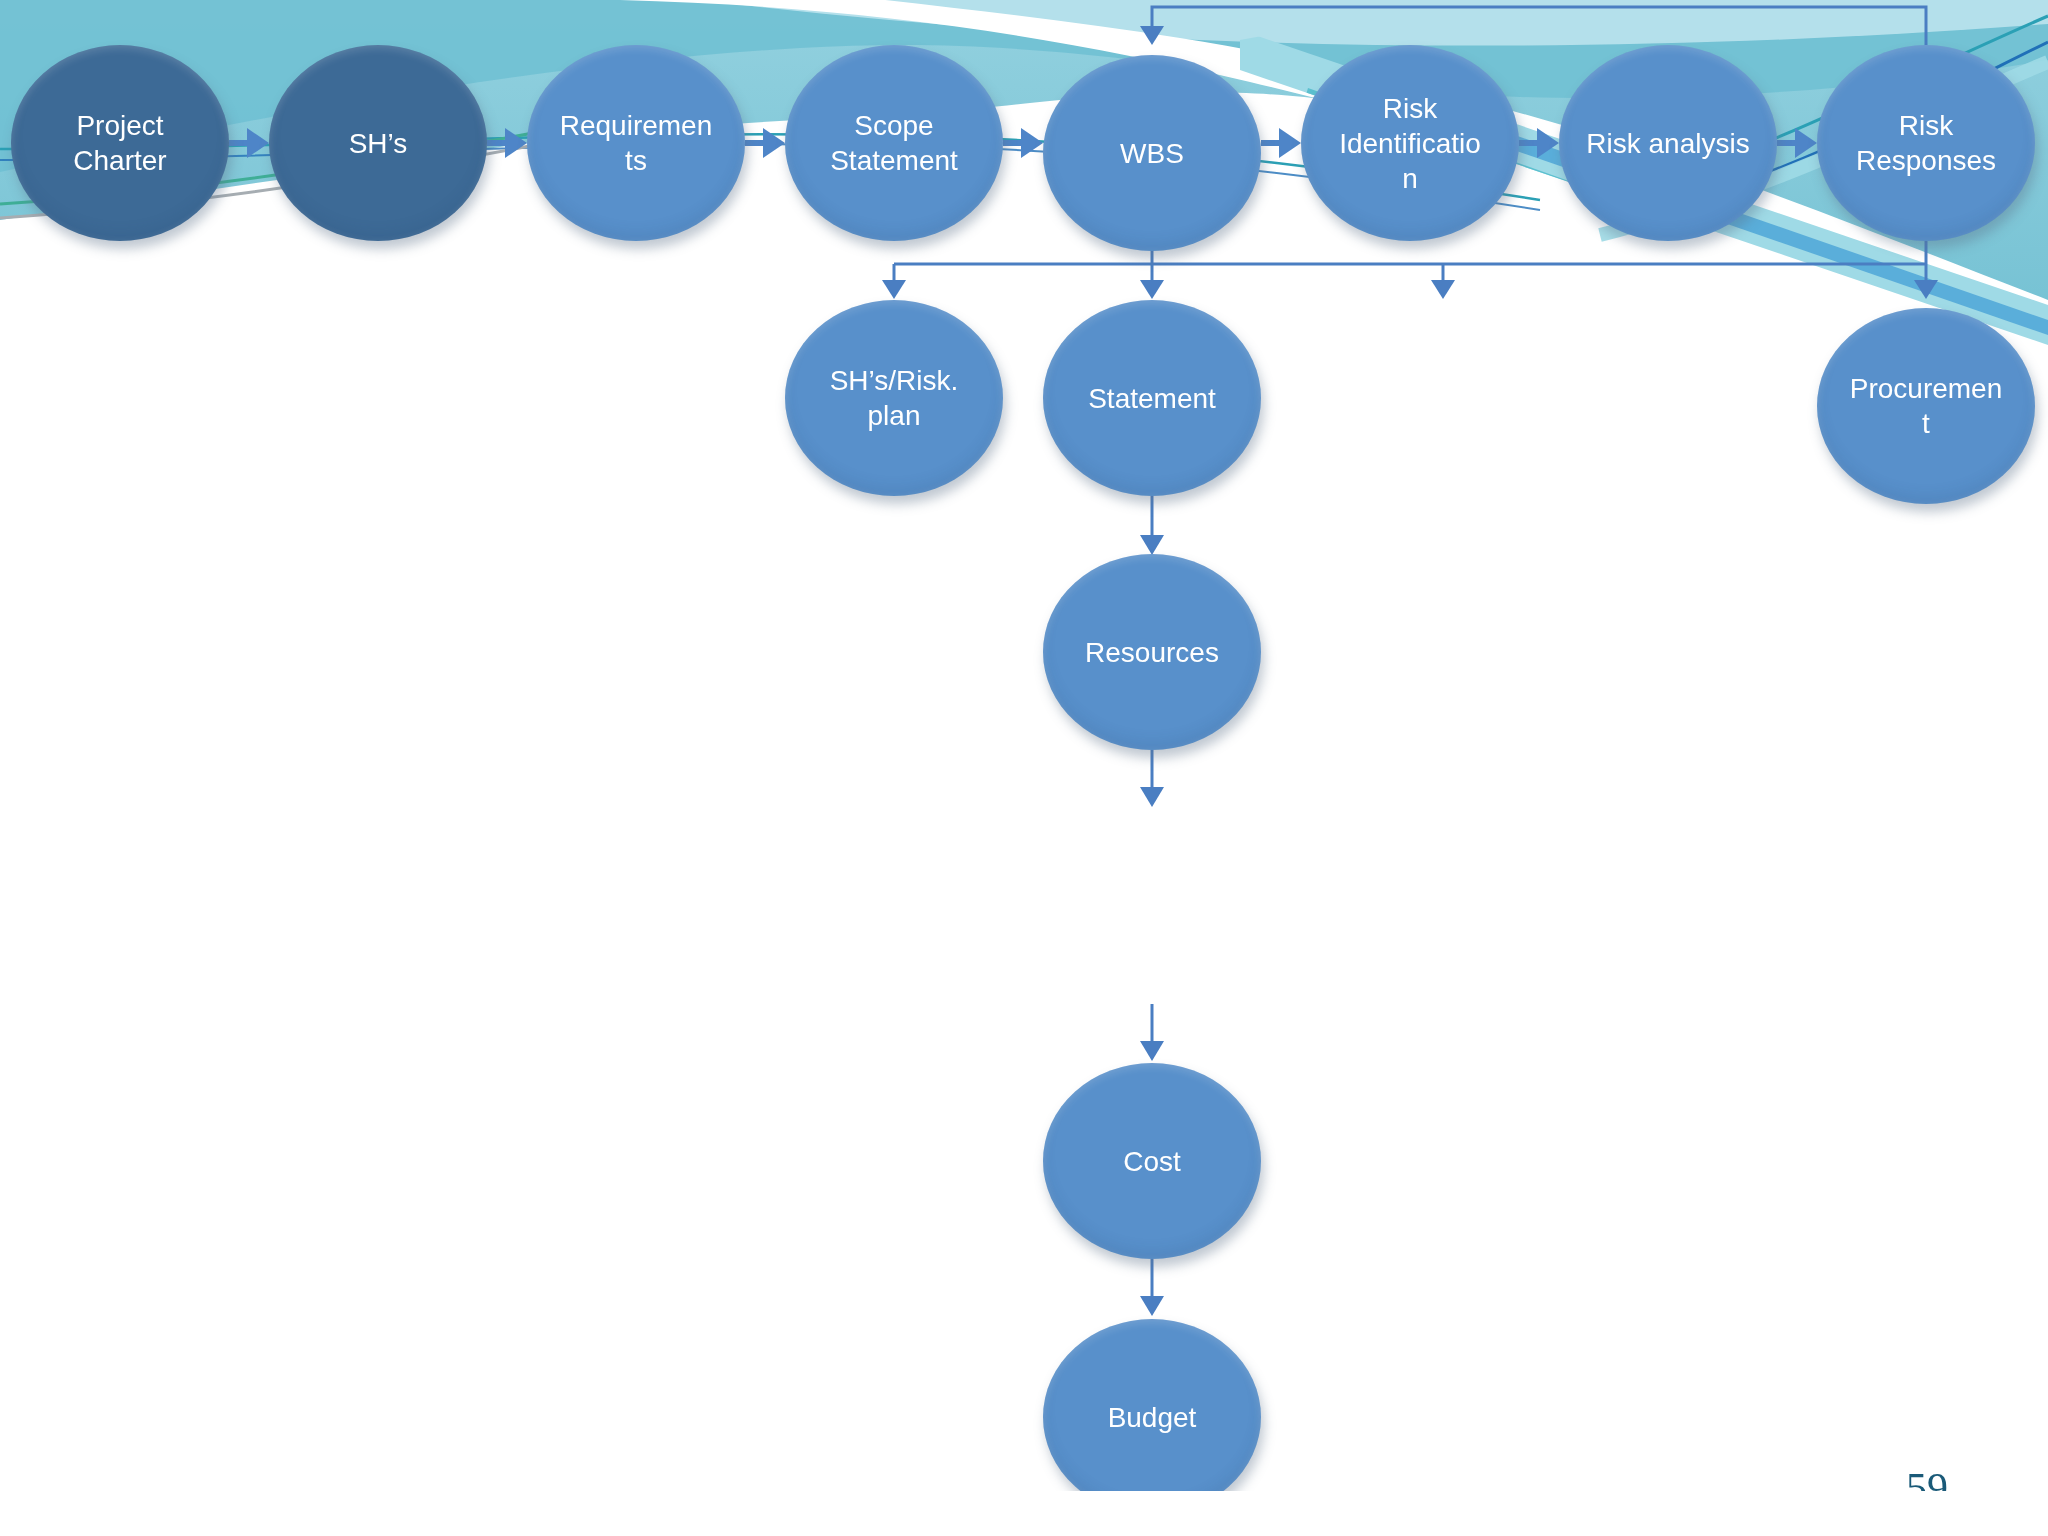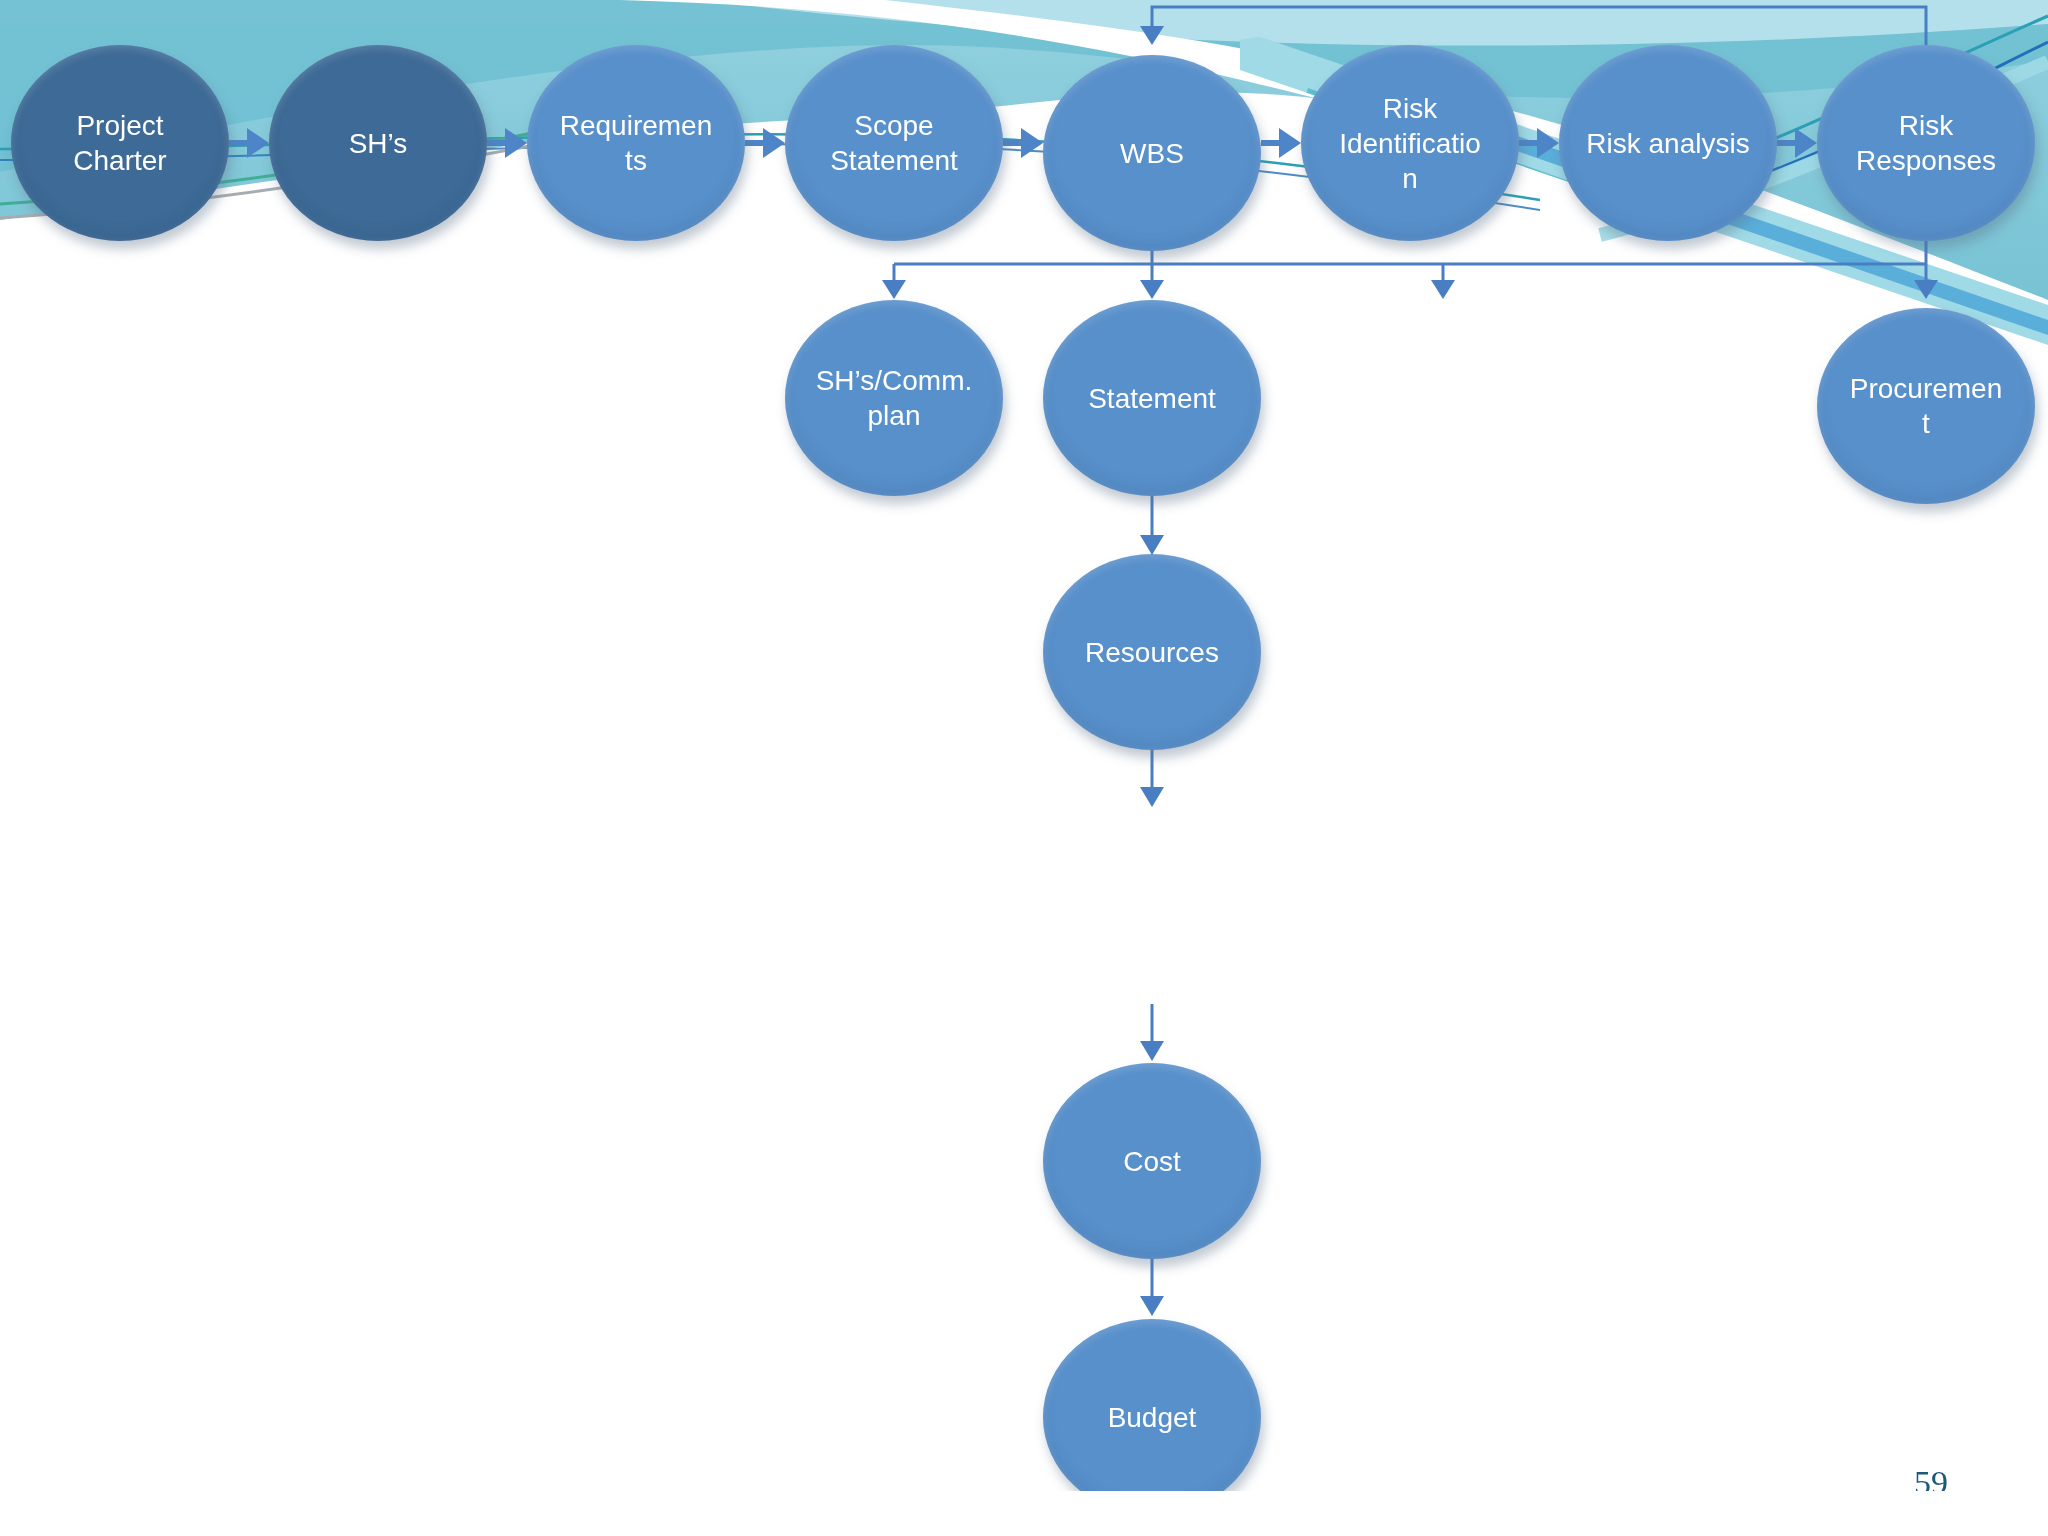--- a/index.html
+++ b/index.html
@@ -44,21 +44,21 @@
   }
   .node span {
     display: block;
     padding: 0 4px;
   }
   #page-number {
     position: absolute;
     right: 100px;
     top: 1464px;
     font-family: "Liberation Serif", serif;
-    font-size: 34px;
+    font-size: 42px;
     color: var(--page_number, #1A5A78);
   }
   .cline { stroke: var(--connector, #4A7EC2); stroke-width: 3; fill: none; }
   .chead { fill: var(--connector, #4A7EC2); stroke: none; }
   .fstem { fill: var(--flow_arrow, #4E85C8); }
   .fhead { fill: var(--flow_arrow, #4E85C8); }
 </style>
 </head>
 <body>
 
@@ -181,21 +181,21 @@
   <div class="node" style="left:785px; top:45px"><span>Scope
 Statement</span></div>
   <div class="node" style="left:1043px; top:55px"><span>WBS</span></div>
   <div class="node" style="left:1301px; top:45px"><span>Risk
 Identificatio
 n</span></div>
   <div class="node" style="left:1559px; top:45px"><span>Risk analysis</span></div>
   <div class="node" style="left:1817px; top:45px"><span>Risk
 Responses</span></div>
 
-  <div class="node" style="left:785px; top:300px"><span>SH’s/Comm.
+  <div class="node" style="left:785px; top:300px"><span>SH’s/Risk.
 plan</span></div>
   <div class="node" style="left:1043px; top:300px"><span>Statement</span></div>
   <div class="node" style="left:1817px; top:308px"><span>Procuremen
 t</span></div>
 
   <div class="node" style="left:1043px; top:554px"><span>Resources</span></div>
   <div class="node" style="left:1043px; top:1063px"><span>Cost</span></div>
   <div class="node" style="left:1043px; top:1319px"><span>Budget</span></div>
 
   <div id="page-number">59</div>

